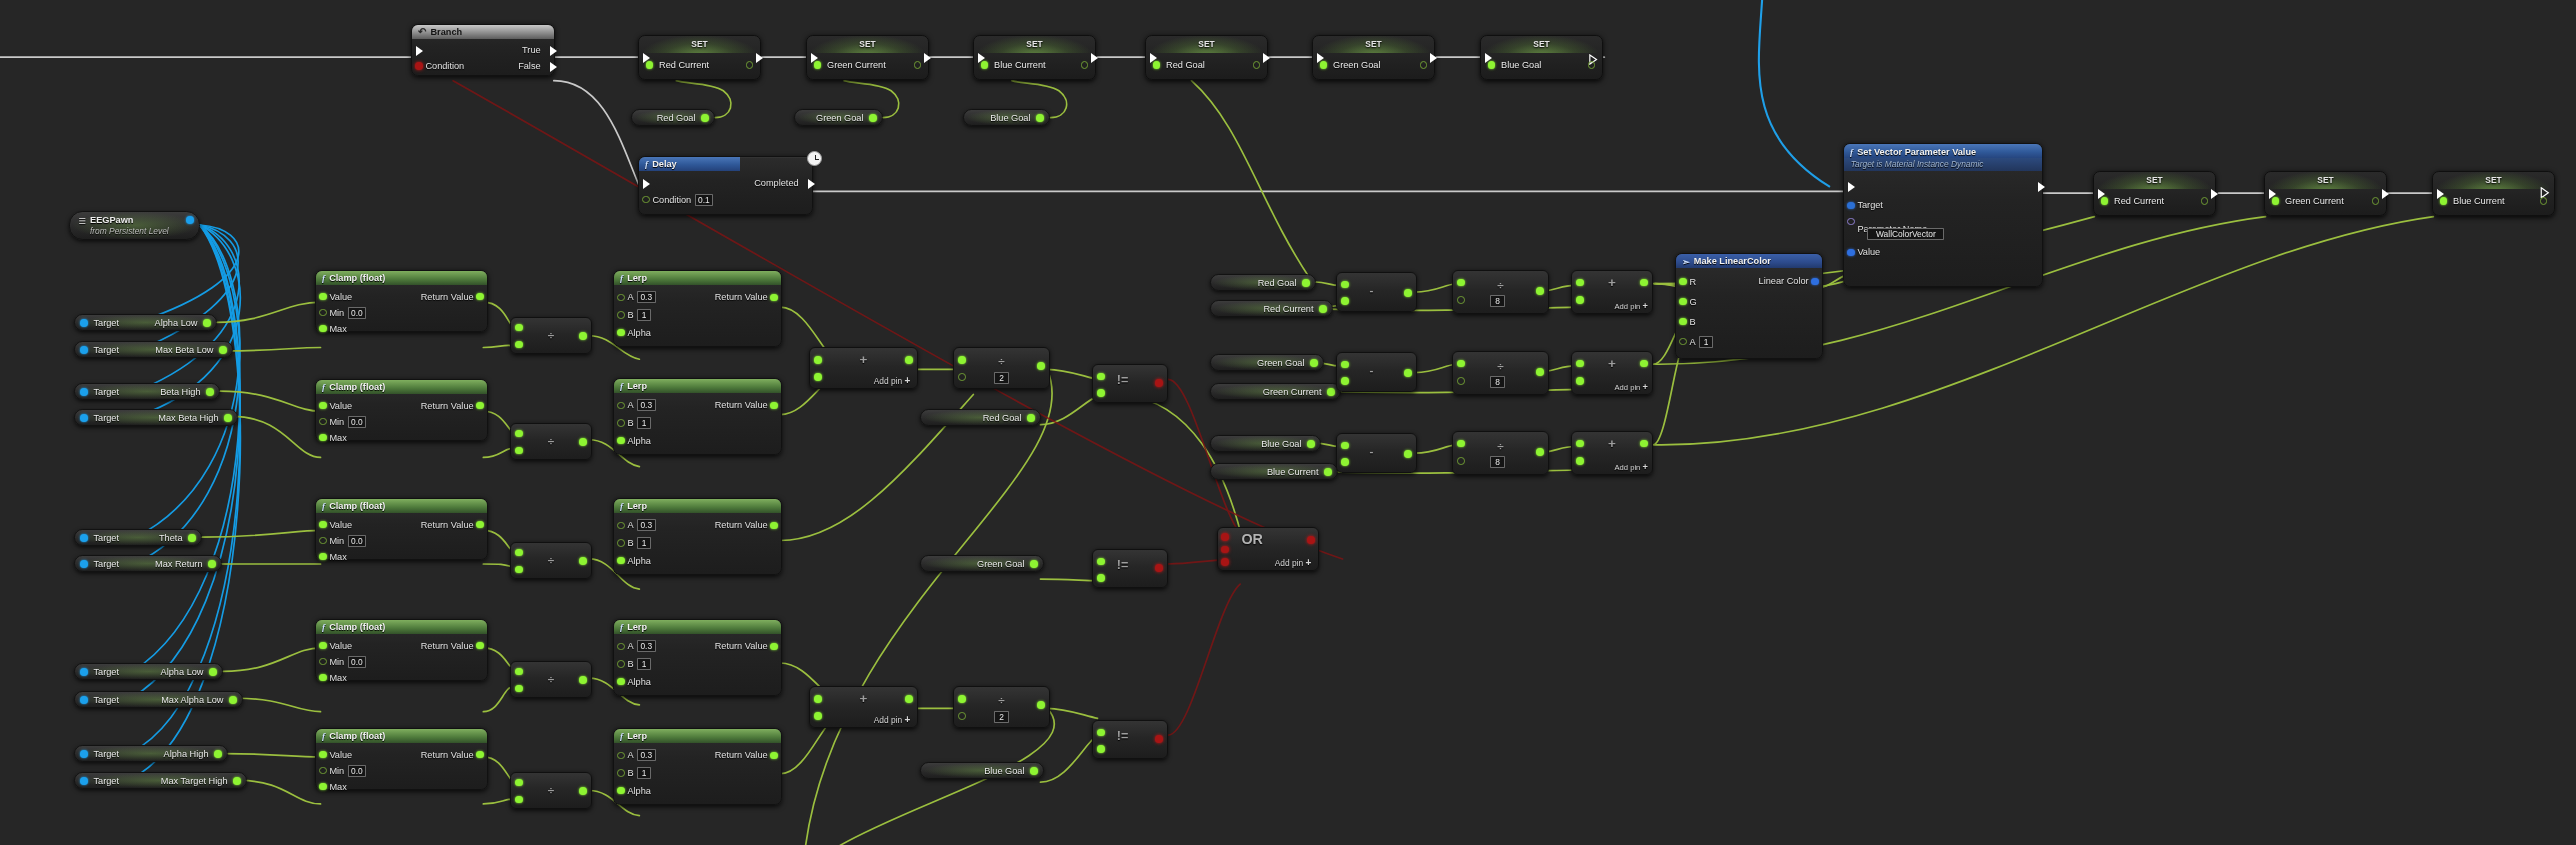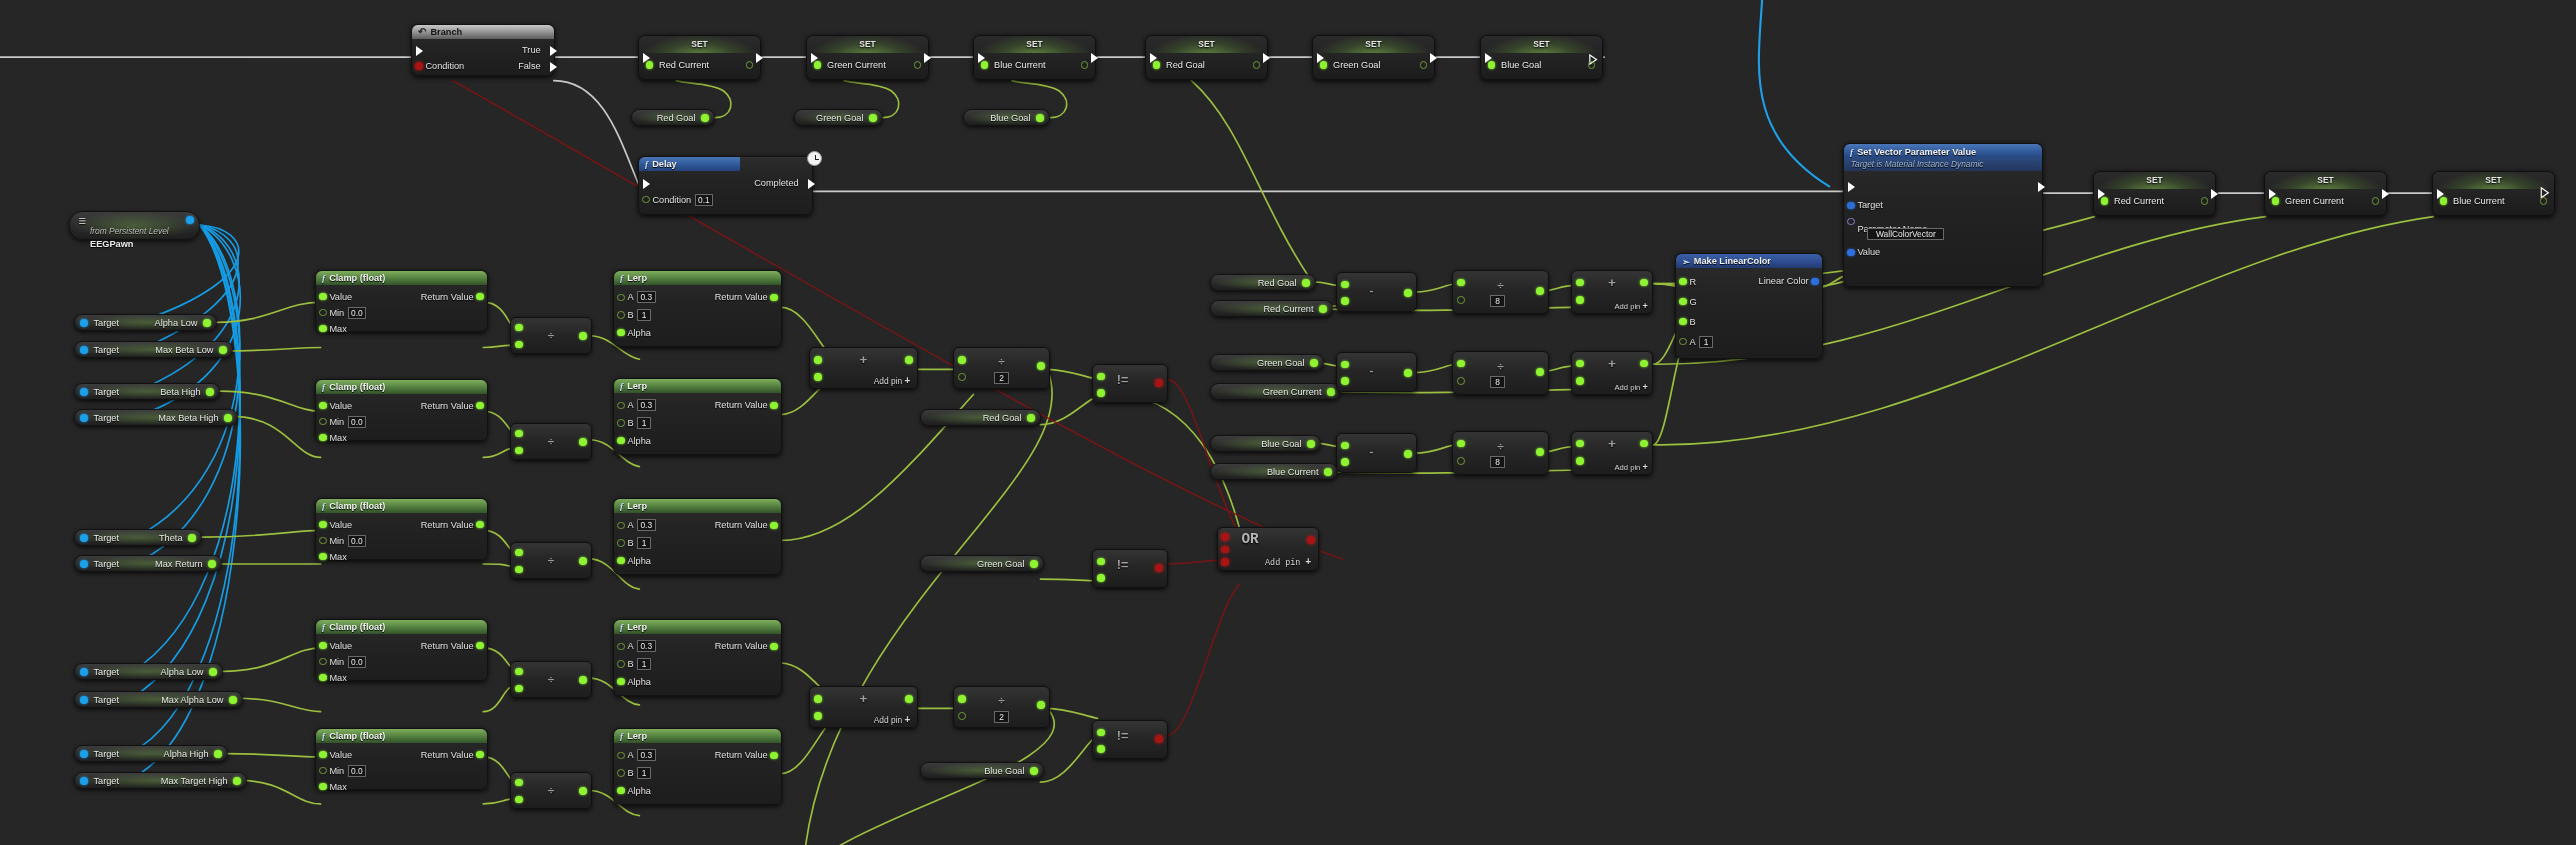--- a/index.html
+++ b/index.html
@@ -464,21 +464,21 @@
   </div>
   <div class="pill" style="left:963px; top:109px; width:87px;">
     <div class="glowr"></div>
     <span class="ptext">Blue Goal</span>
     <span class="pin out float" style="top:4.2px;right:5px;"></span>
   </div>
 
   <div class="pill" style="left:69px; top:211px; width:131px; height:28.5px; border-radius:13.4px;">
     <div class="glowr" style="border-radius:13.4px;"></div>
     <span class="actoricon" style="position:absolute;left:8.4px;top:4.2px;">☰</span>
-    <span style="position:absolute;left:20px;top:2.5px;font-weight:bold;font-size:9.2px;margin-top:24px;">EEGPawn</span>
+    <span style="position:absolute;left:20px;top:2.5px;font-weight:bold;font-size:9.2px;">EEGPawn</span>
     <span style="position:absolute;left:20px;top:14.3px;font-size:8.4px;font-style:italic;color:#bdbdbd;">from Persistent Level</span>
     <span class="pin out obj" style="top:4.2px;right:5px;"></span>
   </div>
 
   <div class="pill" style="left:74px; top:314px; width:143px;">
     <div class="glowr"></div>
     <span class="pin in obj" style="top:4.2px;left:5px;"></span>
     <span class="ptext lft">Target</span>
     <span class="ptext">Alpha Low</span>
     <span class="pin out float" style="top:4.2px;right:5px;"></span>
@@ -901,21 +901,21 @@
     <span class="sym" style="top:8.4px;font-size:12.6px;left:-15px;">!=</span>
     <span class="pin out bool" style="top:14.3px;right:4.2px;"></span>
   </div>
   <div class="op" style="left:1092px; top:720px; width:76px; height:39px;">
     <span class="pin in float" style="top:7.6px;left:4.2px;"></span>
     <span class="pin in float" style="top:24px;left:4.2px;"></span>
     <span class="sym" style="top:8.4px;font-size:12.6px;left:-15px;">!=</span>
     <span class="pin out bool" style="top:14.3px;right:4.2px;"></span>
   </div>
 
-  <div class="op" style="left:1217px; top:527px; width:102px; height:44px;font-family:Liberation Mono, monospace;">
+  <div class="op" style="left:1217px; top:527px; width:102px; height:44px;">
     <span class="pin in bool" style="top:5px;left:3.4px;"></span>
     <span class="pin in bool" style="top:17.6px;left:3.4px;"></span>
     <span class="pin in bool" style="top:30px;left:3.4px;"></span>
     <span class="orlbl">OR</span>
     <span class="addpin"><span>Add pin</span> <b style="font-size:10px;">+</b></span>
     <span class="pin out bool" style="top:8.4px;right:3.4px;"></span>
   </div>
 
   <div class="pill" style="left:1210px; top:274px; width:106px;">
     <div class="glowr"></div>

